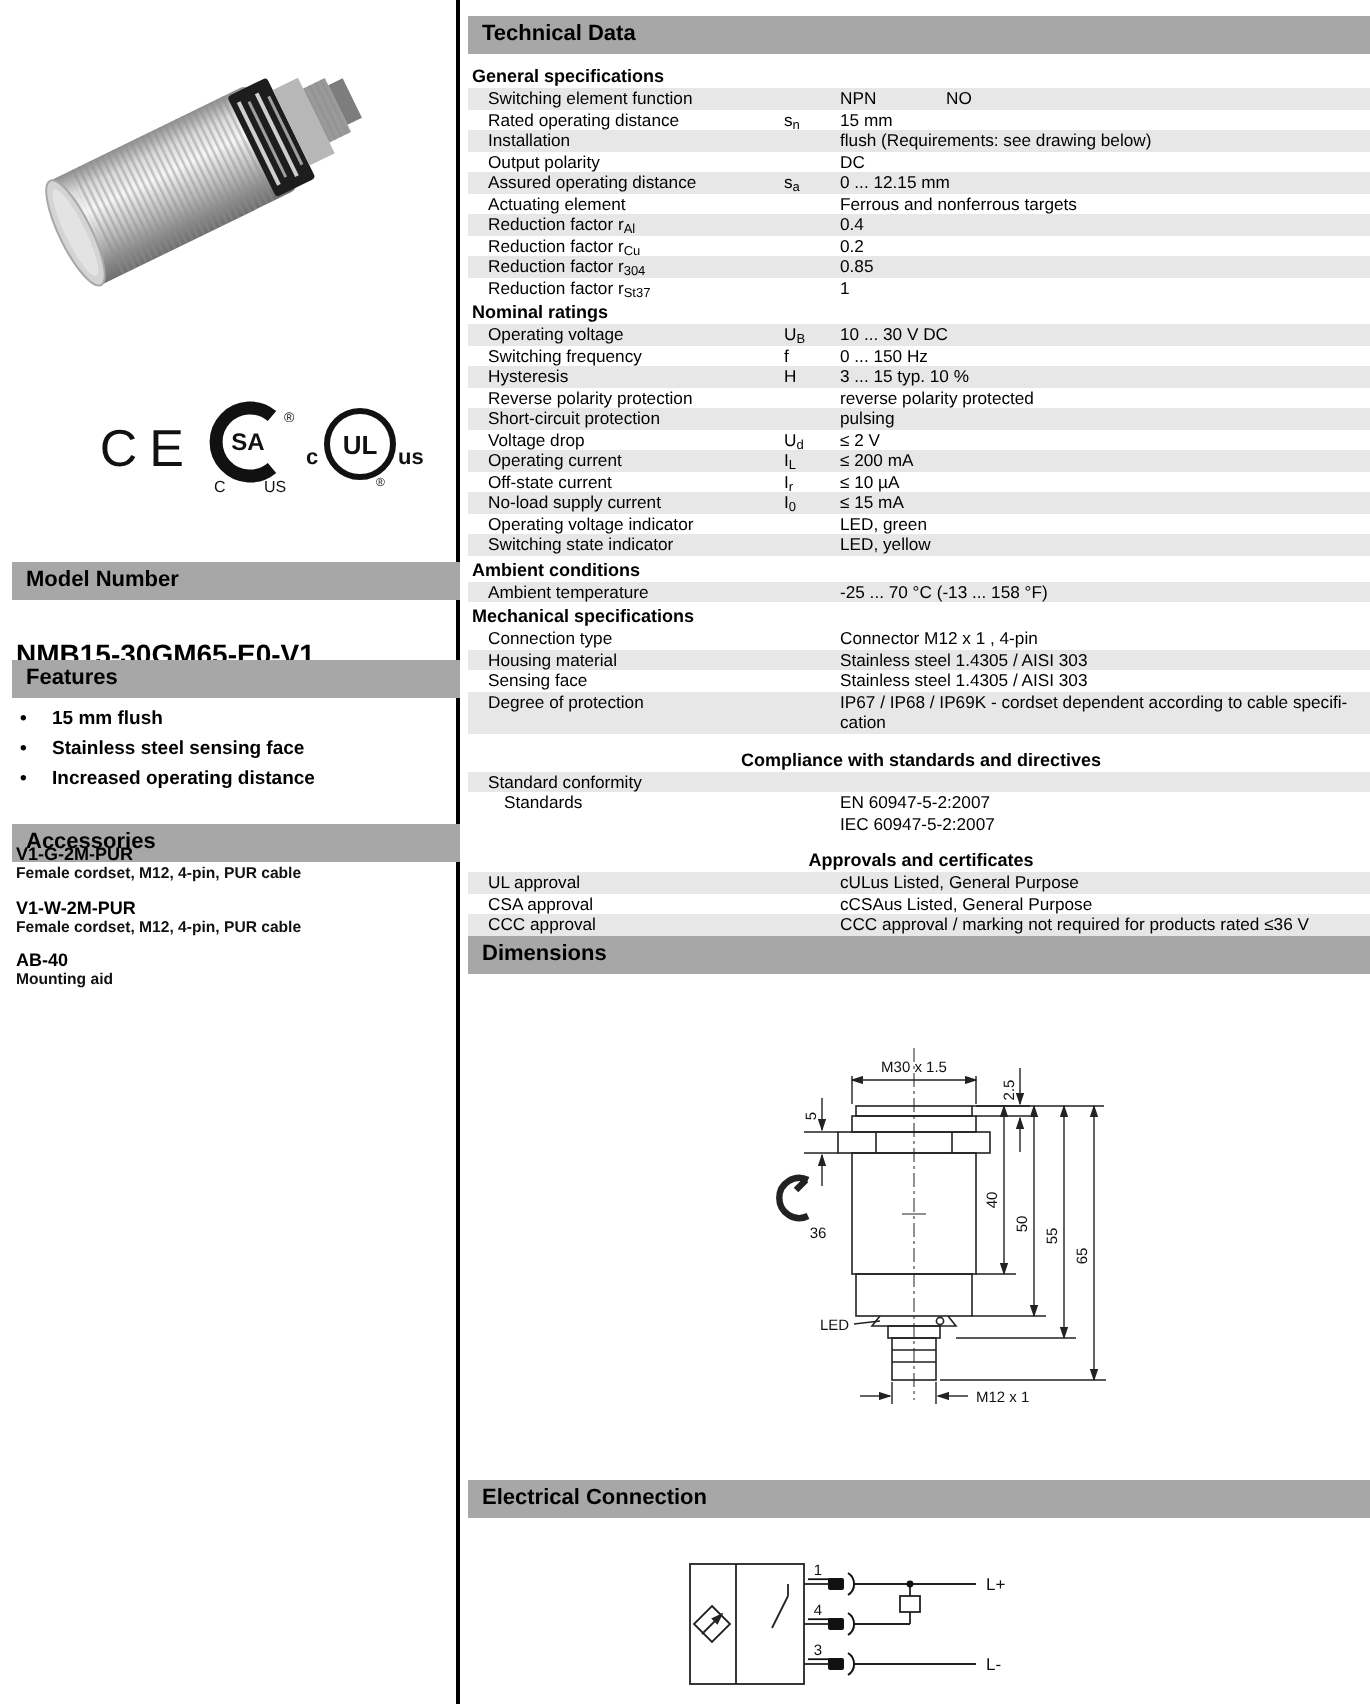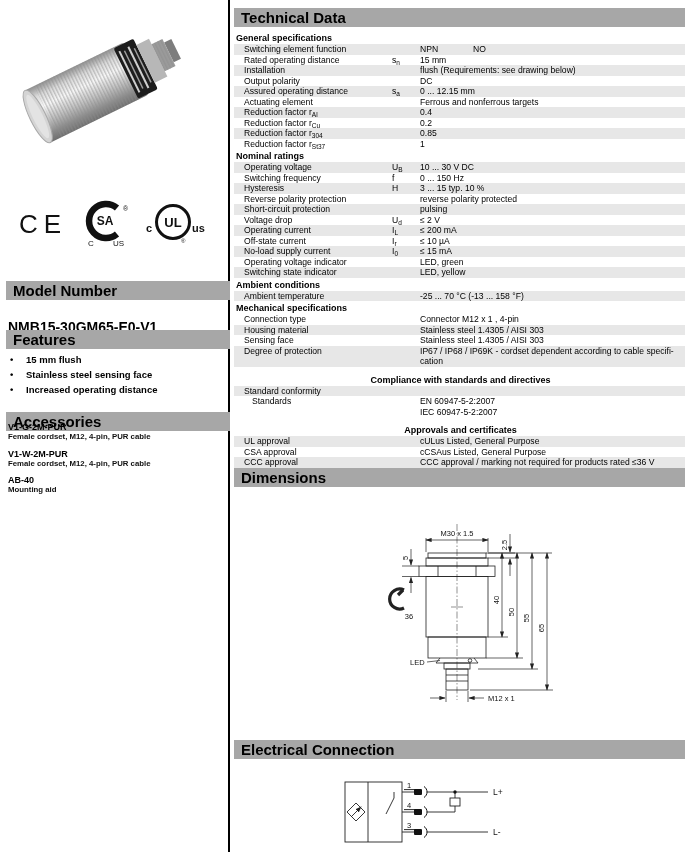--- a/index.html
+++ b/index.html
@@ -1,26 +1,26 @@
 <!DOCTYPE html>
 <html><head>
 <meta charset="utf-8">
 <style>
   html,body{margin:0;padding:0;}
   body{width:685px;height:852px;position:relative;background:#fff;color:#000;
        font-family:"Liberation Sans",sans-serif;overflow:hidden;}
   .divider{position:absolute;left:228px;top:0;width:2px;height:852px;background:#000;}
   .left-col{position:absolute;left:0;top:0;width:226px;height:852px;}
   .right-col{position:absolute;left:234px;top:0;width:451px;height:852px;}
-  .hbar{background:#a7a7a7;font-weight:bold;font-size:15px;line-height:19px;height:19px;
+  .hbar{background:#a7a7a7;font-weight:bold;font-size:11px;line-height:19px;height:19px;
         padding:0 0 0 7px;color:#000;}
   
   .photo{position:absolute;top:6px;left:10px;}
   .certs{position:absolute;top:197px;left:12px;width:200px;height:54px;display:flex;
-         align-items:center;justify-content:center;gap:12px;}
+         align-items:center;justify-content:flex-end;}
   .ce{font-size:26px;letter-spacing:6px;font-weight:400;color:#111;}
   .model-bar{position:absolute;top:281px;left:6px;width:217px;}
   .model-value{position:absolute;top:319px;left:8px;font-size:14px;font-weight:bold;}
   .features-bar{position:absolute;top:330px;left:6px;width:217px;}
   .features{position:absolute;top:352px;left:10px;width:210px;list-style:none;margin:0;padding:0;}
   .features li{font-size:9.5px;font-weight:bold;line-height:15px;display:flex;}
   .features .bullet{width:16px;flex:0 0 16px;}
   .acc-bar{position:absolute;top:412px;left:6px;width:217px;}
   .acc-list{position:absolute;top:419px;left:8px;width:212px;}
   .acc-name{font-size:9px;font-weight:bold;line-height:9px;margin-top:8px;}

